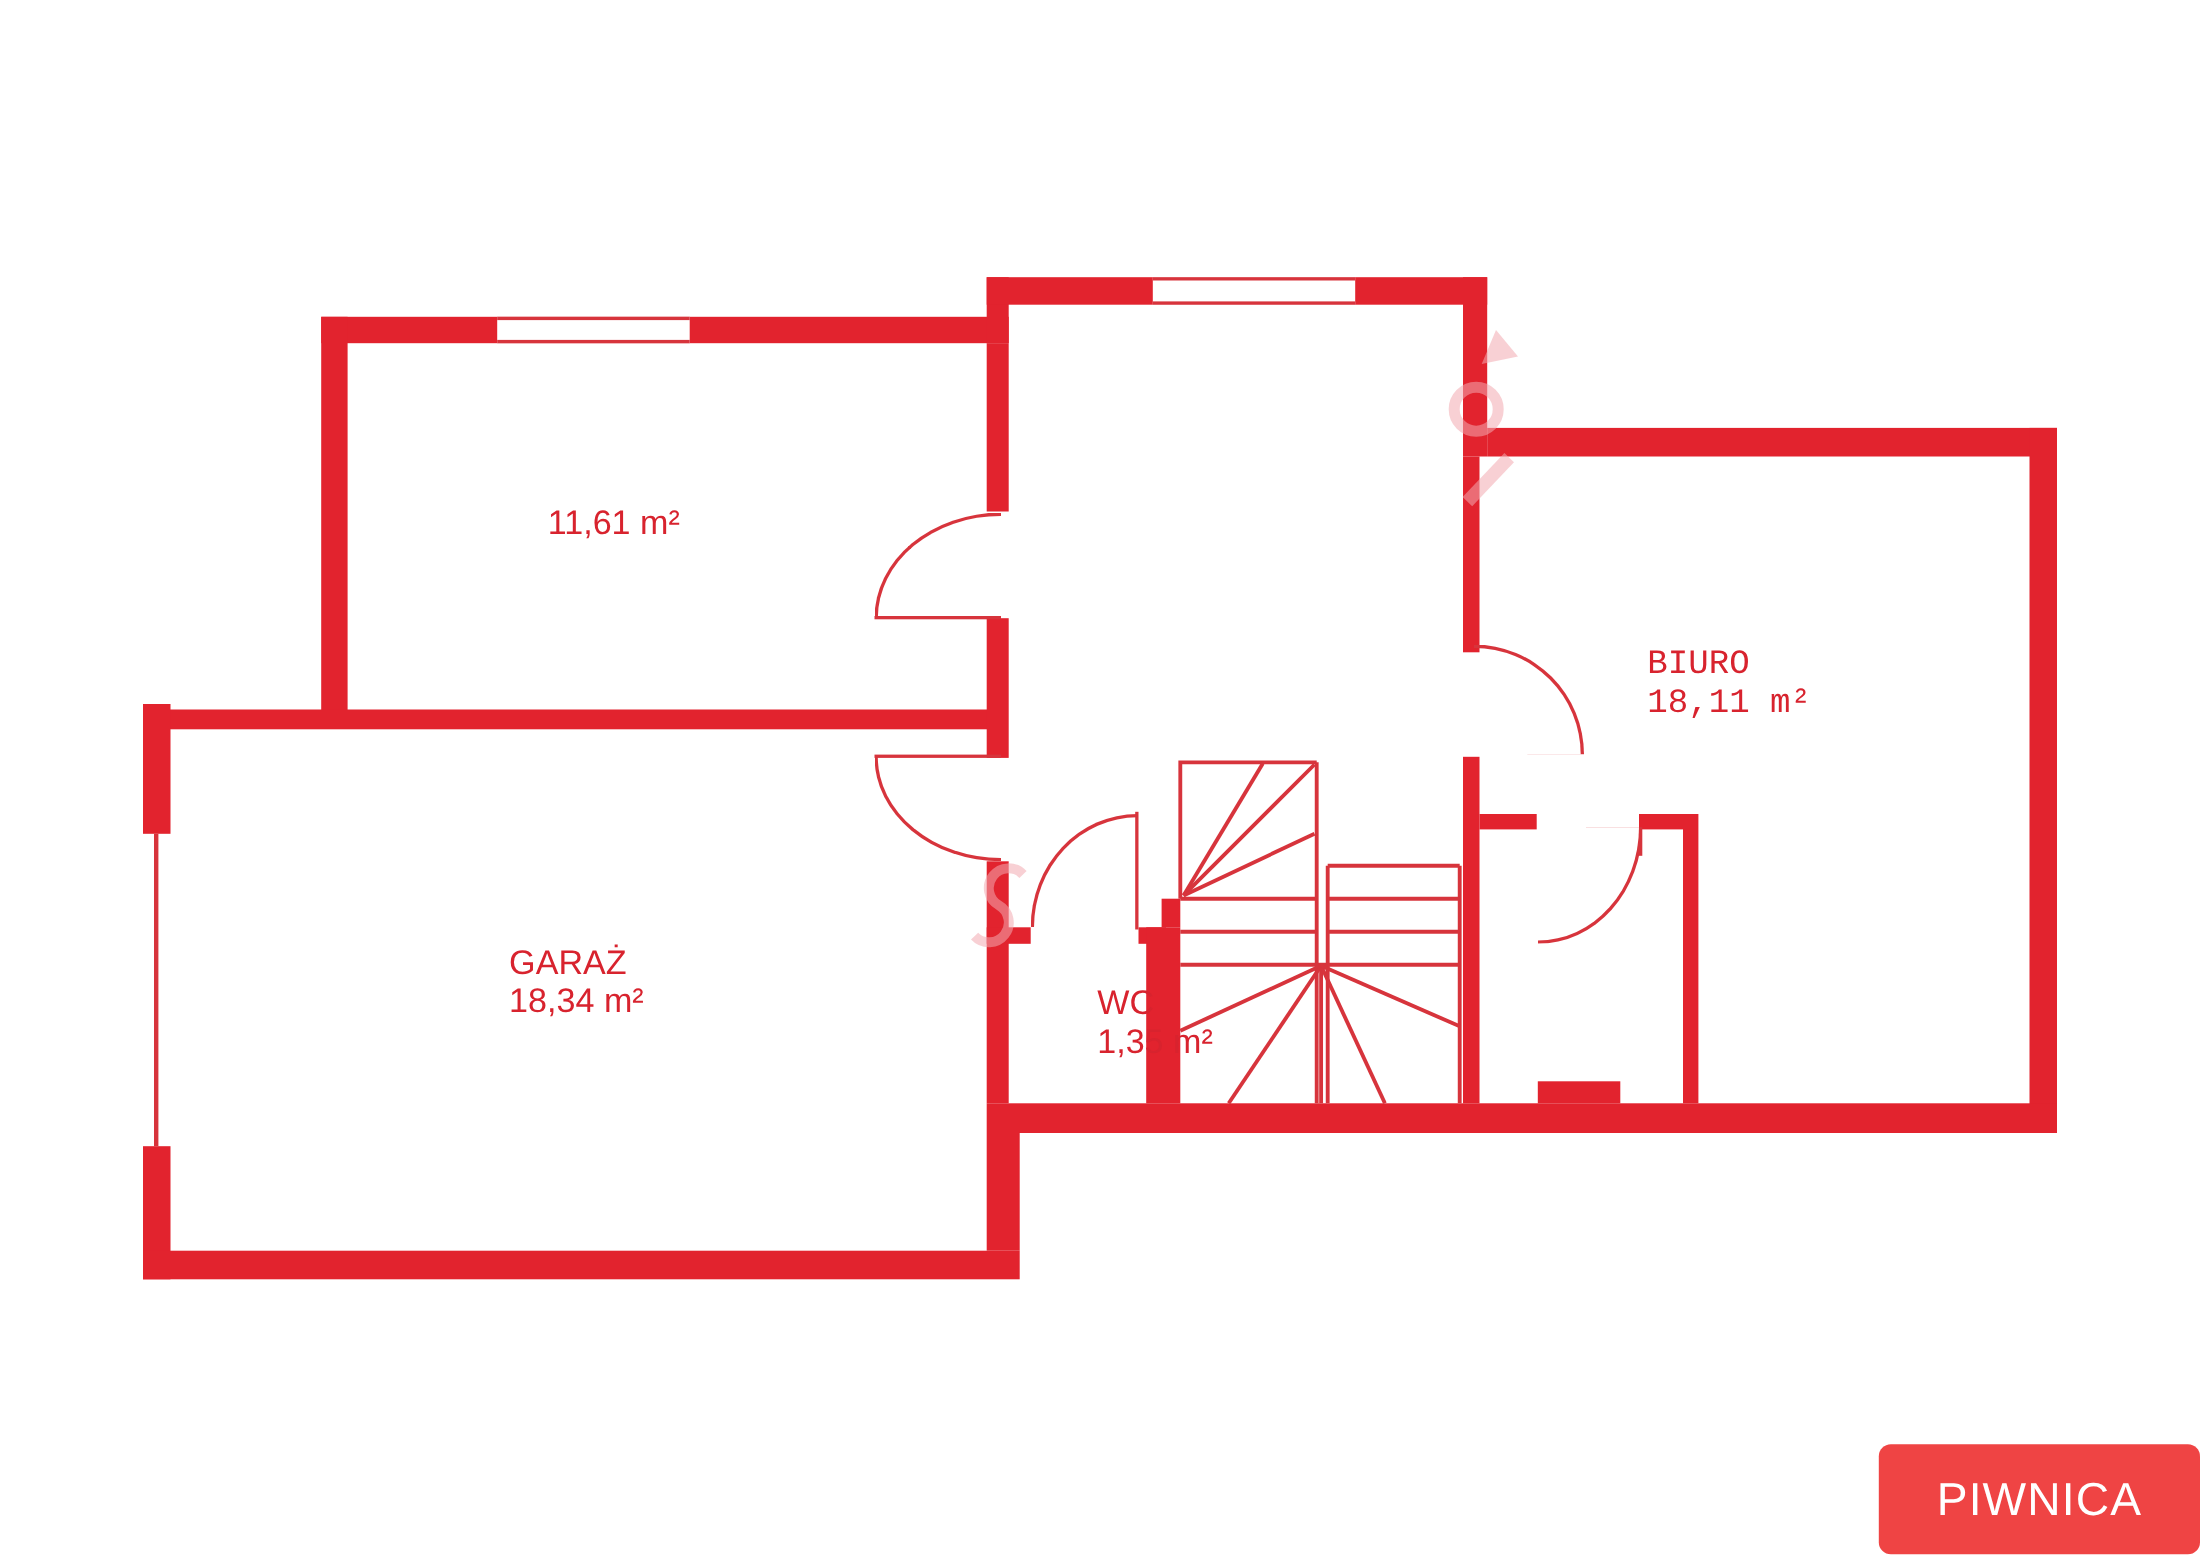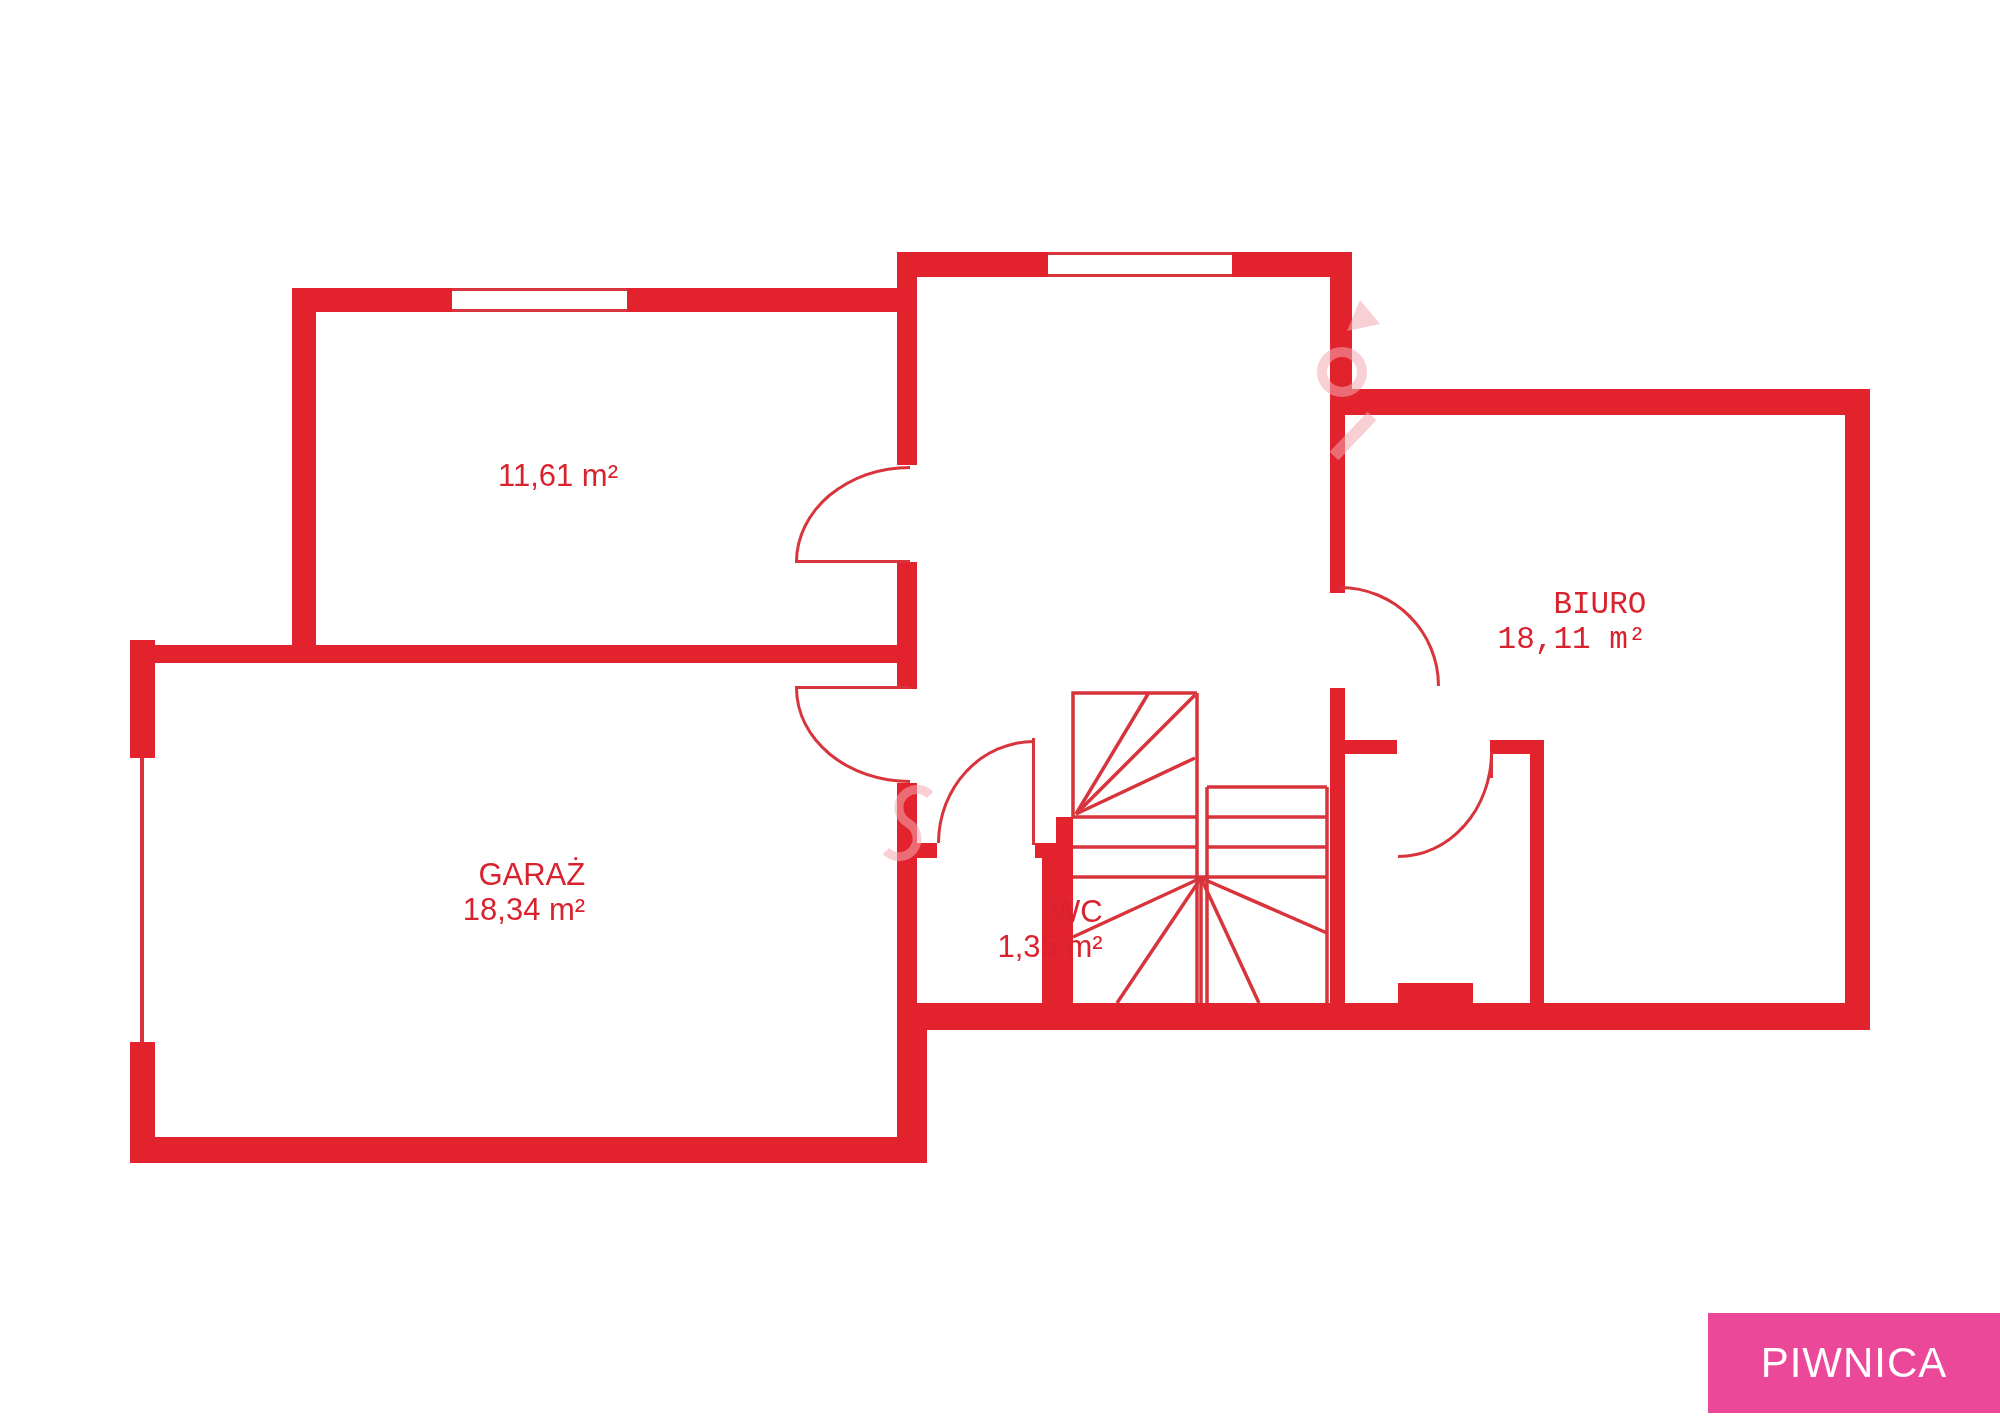--- a/index.html
+++ b/index.html
@@ -15,29 +15,29 @@
   .leaf{position:absolute;background:#d7343c;}
   
   .arc{position:absolute;box-sizing:border-box;border:0 solid #d7343c;}
   .arc.tl{border-top-width:3px;border-left-width:3px;border-top-left-radius:100% 100%;}
   .arc.bl{border-bottom-width:3px;border-left-width:3px;border-bottom-left-radius:100% 100%;}
   .arc.tr{border-top-width:3px;border-right-width:3px;border-top-right-radius:100% 100%;}
   .arc.br{border-bottom-width:3px;border-right-width:3px;border-bottom-right-radius:100% 100%;}
   
   .room-label{
     position:absolute;transform:translate(-50%,-50%);
-    color:#d8232e;font-size:31px;line-height:35px;text-align:right;white-space:nowrap;
+    color:#d8232e;font-size:31px;line-height:35px;text-align:left;white-space:nowrap;
   }
   .room-label span{display:block;}
   .room-label span:empty{display:none;}
   
   .badge{
     position:absolute;left:1708px;top:1313px;width:292px;height:100px;
-    background:#ec4899;color:#ffffff;display:flex;align-items:center;justify-content:center;
-    font-size:42px;letter-spacing:1px;
+    background:#ef4444;color:#ffffff;display:flex;align-items:center;justify-content:center;
+    font-size:42px;letter-spacing:1px;border-radius:11px;
   }
   svg.overlay{position:absolute;left:0;top:0;pointer-events:none;}
 </style>
 </head>
 <body>
 
 <div class="plan">
 
   <div class="w" style="left:292px;top:288px;width:625px;height:24px;"></div>
   <div class="w" style="left:292px;top:288px;width:24px;height:374px;"></div>

